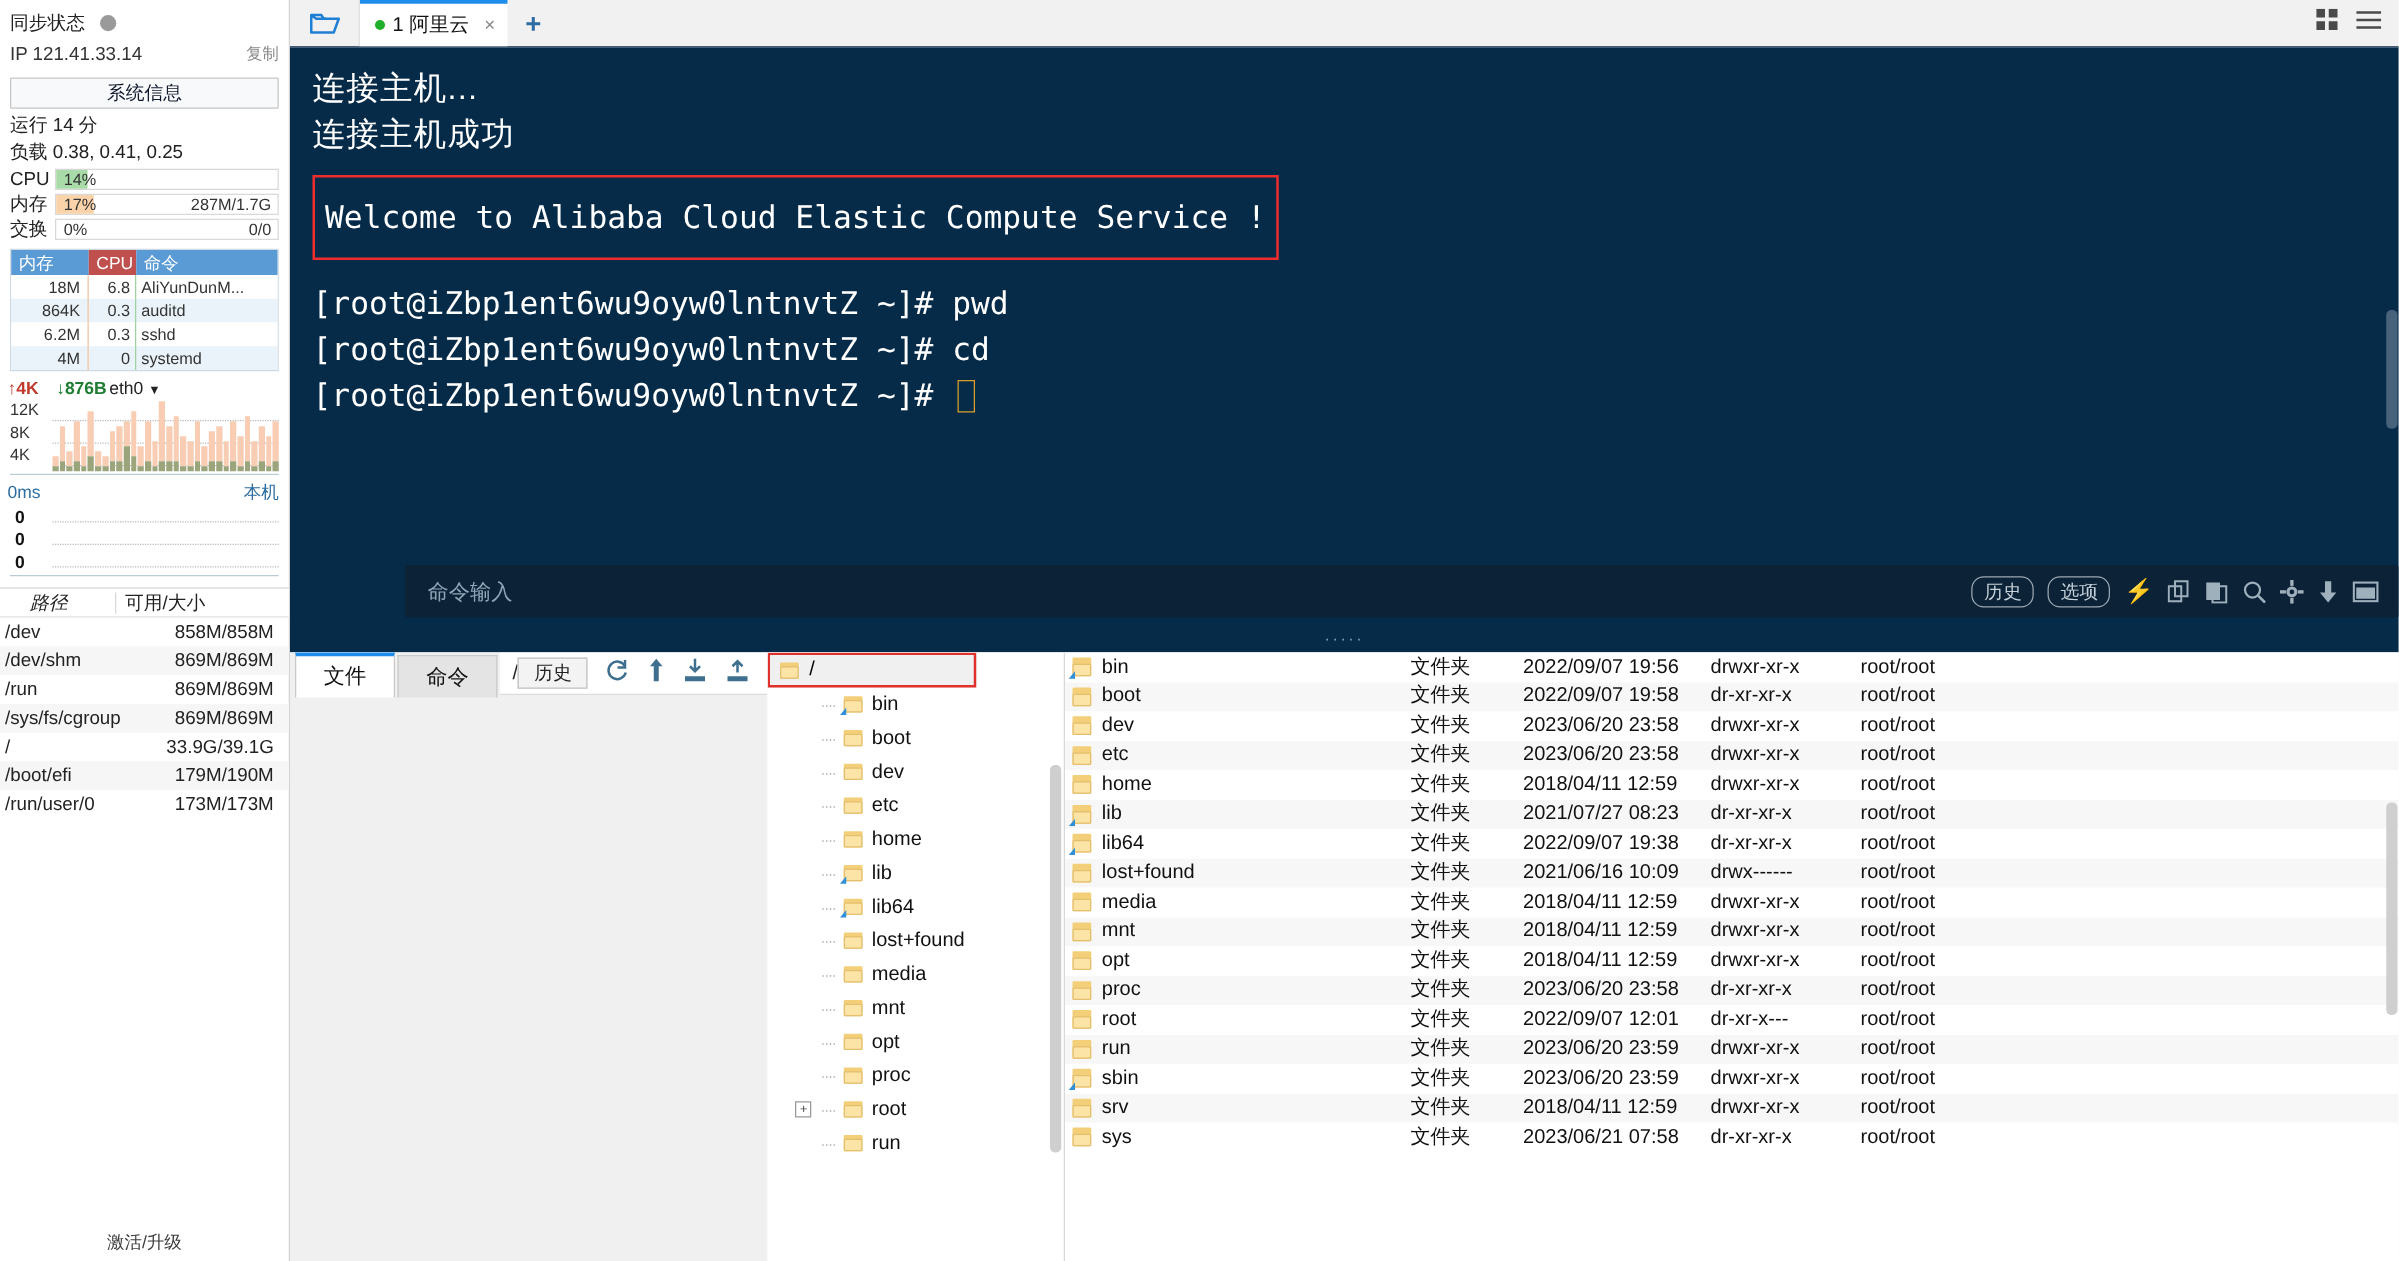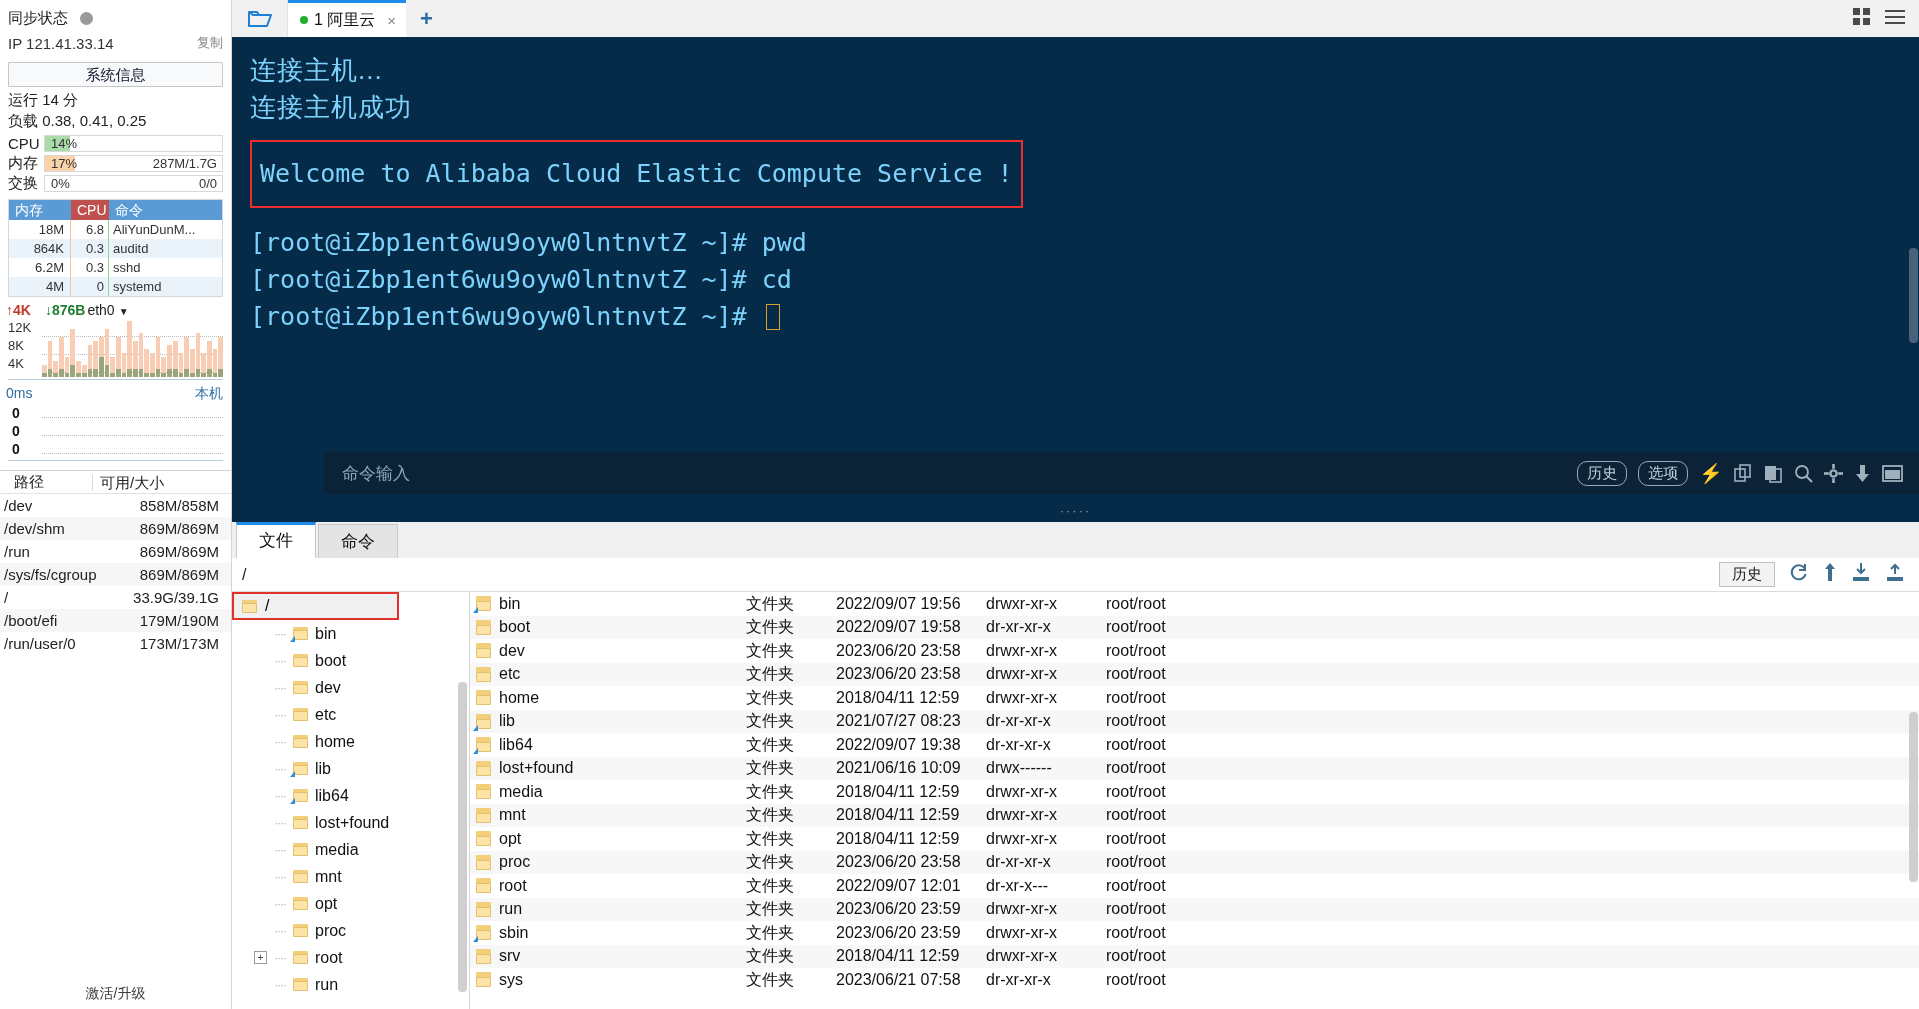--- a/index.html
+++ b/index.html
@@ -89,21 +89,21 @@
   .ping-ms { color: #2d6da3; }
   .ping-local { color: #2d6da3; }
   .ping-wrap { position: relative; margin: 0 8px; height: 58px; border-bottom: 1px solid #b9cdd8; }
   .ping-labels { position: absolute; left: 4px; top: 2px; width: 24px; font-size: 14px; font-weight: bold; color: #111;}
   .ping-labels div { height: 18px; line-height: 17px; }
 
   
   .disk-table { margin-top: 9px; border-top: 1px solid #d0d0d0; }
   .disk-head { display: flex; height: 23px; font-size: 15px; color: #222; align-items: center;
                border-bottom: 1px solid #e2e2e2; background:#fff;}
-  .dh-path { flex: 0 0 92px; padding-left: 14px; }
+  .dh-path { flex: 0 0 92px; padding-left: 24px; font-style: italic; }
   .dh-size { flex: 1; padding-left: 7px; border-left: 1px solid #d9d9d9; height:17px; line-height:17px;}
   .disk-row { display: flex; height: 23px; font-size: 15px; color: #222; align-items: center; }
   .disk-row:nth-child(even) { background: #f6f6f6; }
   .dr-path { flex: 0 0 92px; padding-left: 4px; white-space: nowrap; }
   .dr-size { flex: 1; text-align: right; padding-right: 12px; }
 
   .activate { position: absolute; bottom: 6px; left: 0; right: 0; text-align: center;
               font-size: 14px; color: #3c3c3c; }
 
   
@@ -121,38 +121,38 @@
   }
   .tab-dot { width: 8px; height: 8px; border-radius: 50%; background: #21b02c; }
   .tab-label { font-size: 16px; color: #111; }
   .tab-close { font-size: 15px; color: #888; margin-left: 6px; }
   .tab-plus { display: flex; align-items: center; padding: 0 14px; font-size: 22px; color: #2d6da3; font-weight: 600;}
   .win-ctrl { margin-left: auto; display: flex; align-items: center; gap: 14px; padding-right: 14px; }
 
   
   .terminal { background: #062b49; position: relative; height: 484px; padding: 14px 0 0 0; overflow: hidden;}
   .term-inner { padding: 0 18px; }
-  .term-line { color: #7dd3fc; font-size: 25px; line-height: 37px; font-family: "DejaVu Sans Mono", monospace; white-space: pre; }
+  .term-line { color: #ffffff; font-size: 25px; line-height: 37px; font-family: "DejaVu Sans Mono", monospace; white-space: pre; }
   .term-line.cjk { font-family: "Liberation Sans", sans-serif; font-size: 26px; letter-spacing: 1px;}
   .welcome-box { border: 2px solid #ef2d2d; display: inline-block; padding: 16px 8px; margin: 14px 0 16px 0; }
   .welcome-box .term-line { line-height: 32px; }
   .cursor-box { display: inline-block; width: 14px; height: 26px; border: 1px solid #d8a02a; vertical-align: -5px; margin-left: 4px;}
 
   
   .cmdbar { position: absolute; left: 92px; right: 0; bottom: 28px; height: 42px;
             background: #0c2337; display: flex; align-items: center; border-radius: 2px;}
   .cmd-placeholder { color: #8fa6b8; font-size: 17px; padding-left: 18px; }
   .cmd-tools { margin-left: auto; display: flex; align-items: center; gap: 11px; padding-right: 16px; }
   .pill { border: 1px solid #9aa8b4; border-radius: 10px; padding: 2px 9px; color: #c4d0da; font-size: 15px; }
   .ctool { color: #9fb0bd; font-size: 19px; display: inline-flex; align-items: center;}
   .ctool.bolt { color: #2ee05a; font-weight: bold; }
   .dots { position: absolute; left: 50%; transform: translateX(-50%); bottom: 4px; color: #8aa0b2; font-size: 13px; letter-spacing: 2px;}
 
   
-  .fm { flex: 1; background: #f0f0f0; display: flex; flex-direction: column; position: relative; }
+  .fm { flex: 1; background: #f0f0f0; display: flex; flex-direction: row; position: relative; }
   .fm-tabs { height: 36px; display: flex; align-items: flex-end; background: #f0f0f0; padding-left: 4px;}
   .fm-tab { padding: 0 22px; height: 34px; line-height: 34px; font-size: 17px; color: #111;
             background: #e4e4e4; border: 1px solid #c9c9c9; border-bottom: none; margin-right: 2px; }
   .fm-tab.active { background: #ffffff; border-top: 3px solid #1f8ceb; height: 36px; line-height: 32px;}
   .fm-pathbar { height: 34px; background: #ffffff; display: flex; align-items: center; border-bottom: 1px solid #dcdcdc;}
   .fm-path { padding-left: 10px; font-size: 16px; color: #222; }
   .fm-tools { margin-left: auto; display: flex; align-items: center; gap: 14px; padding-right: 14px; }
   .hist-btn { border: 1px solid #c0c0c0; background: #f3f3f3; padding: 2px 12px; font-size: 15px; color: #222;}
   .ftool { color: #3f6f8f; font-size: 19px; }
 

